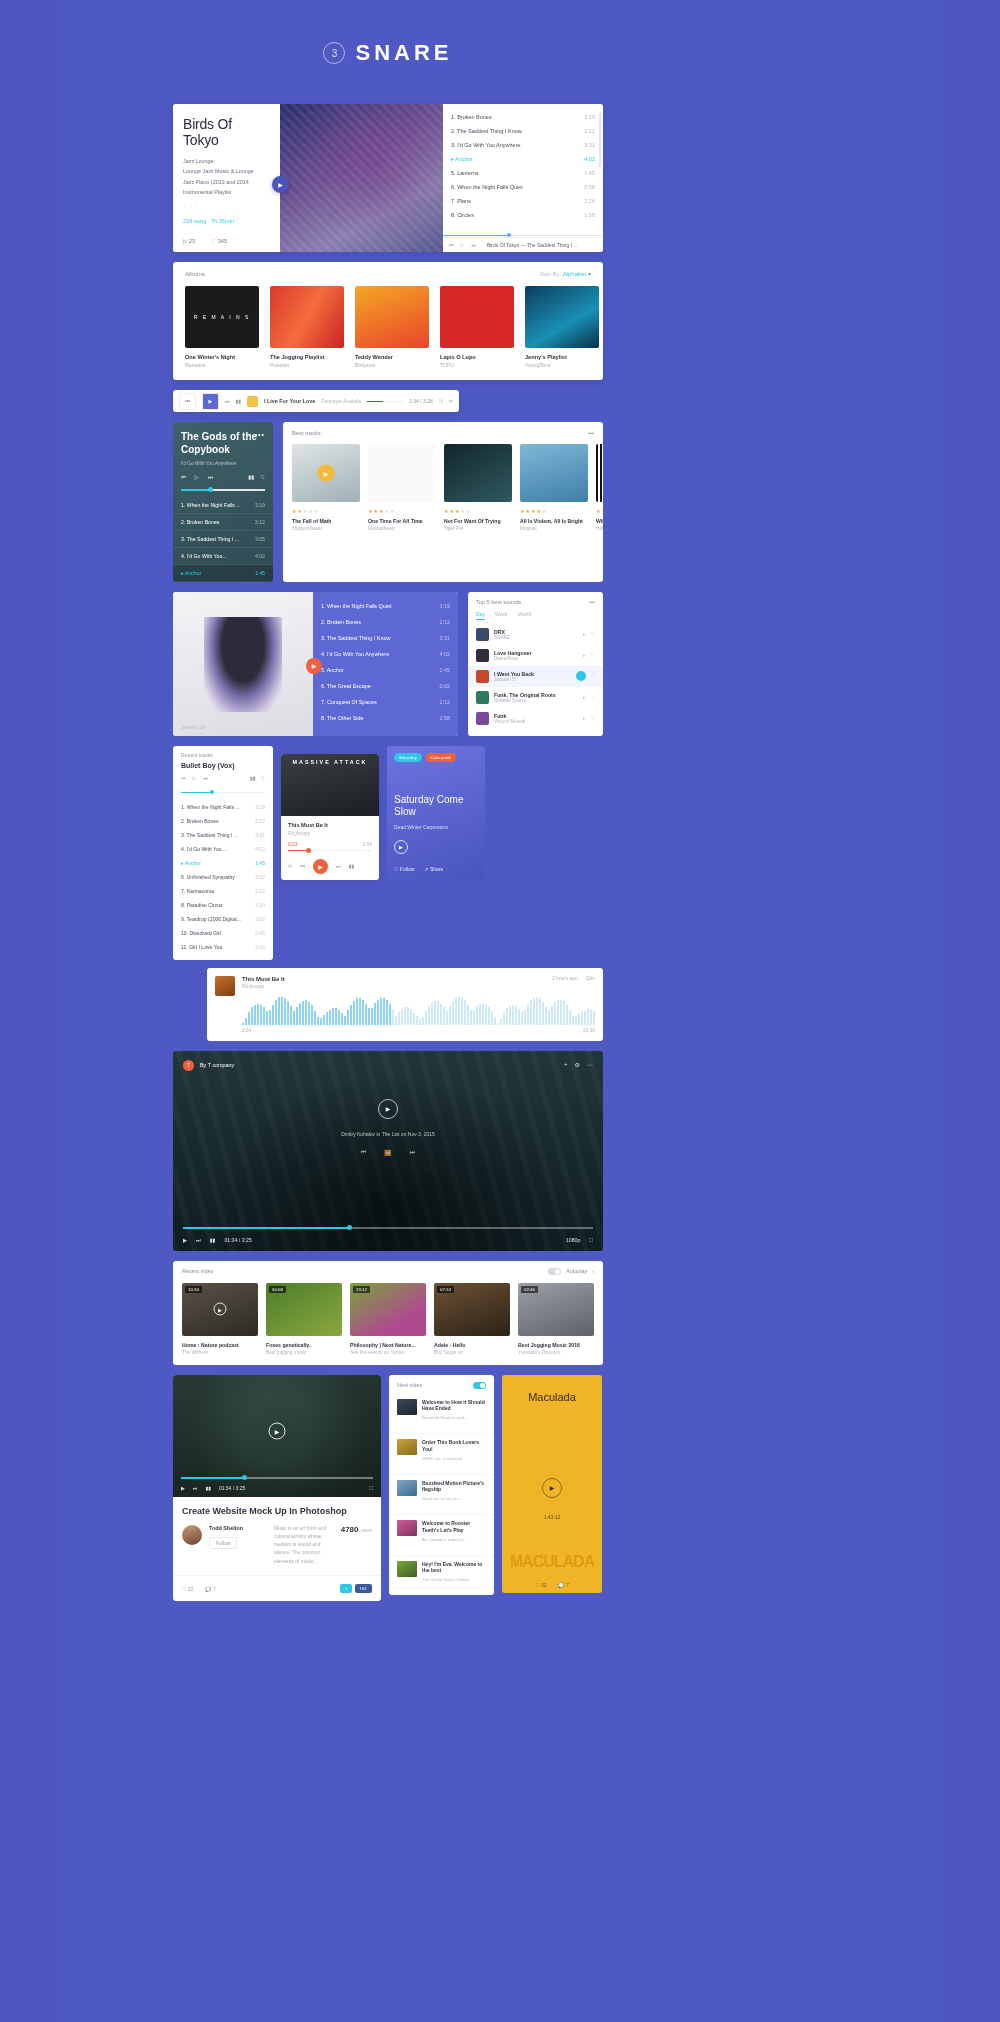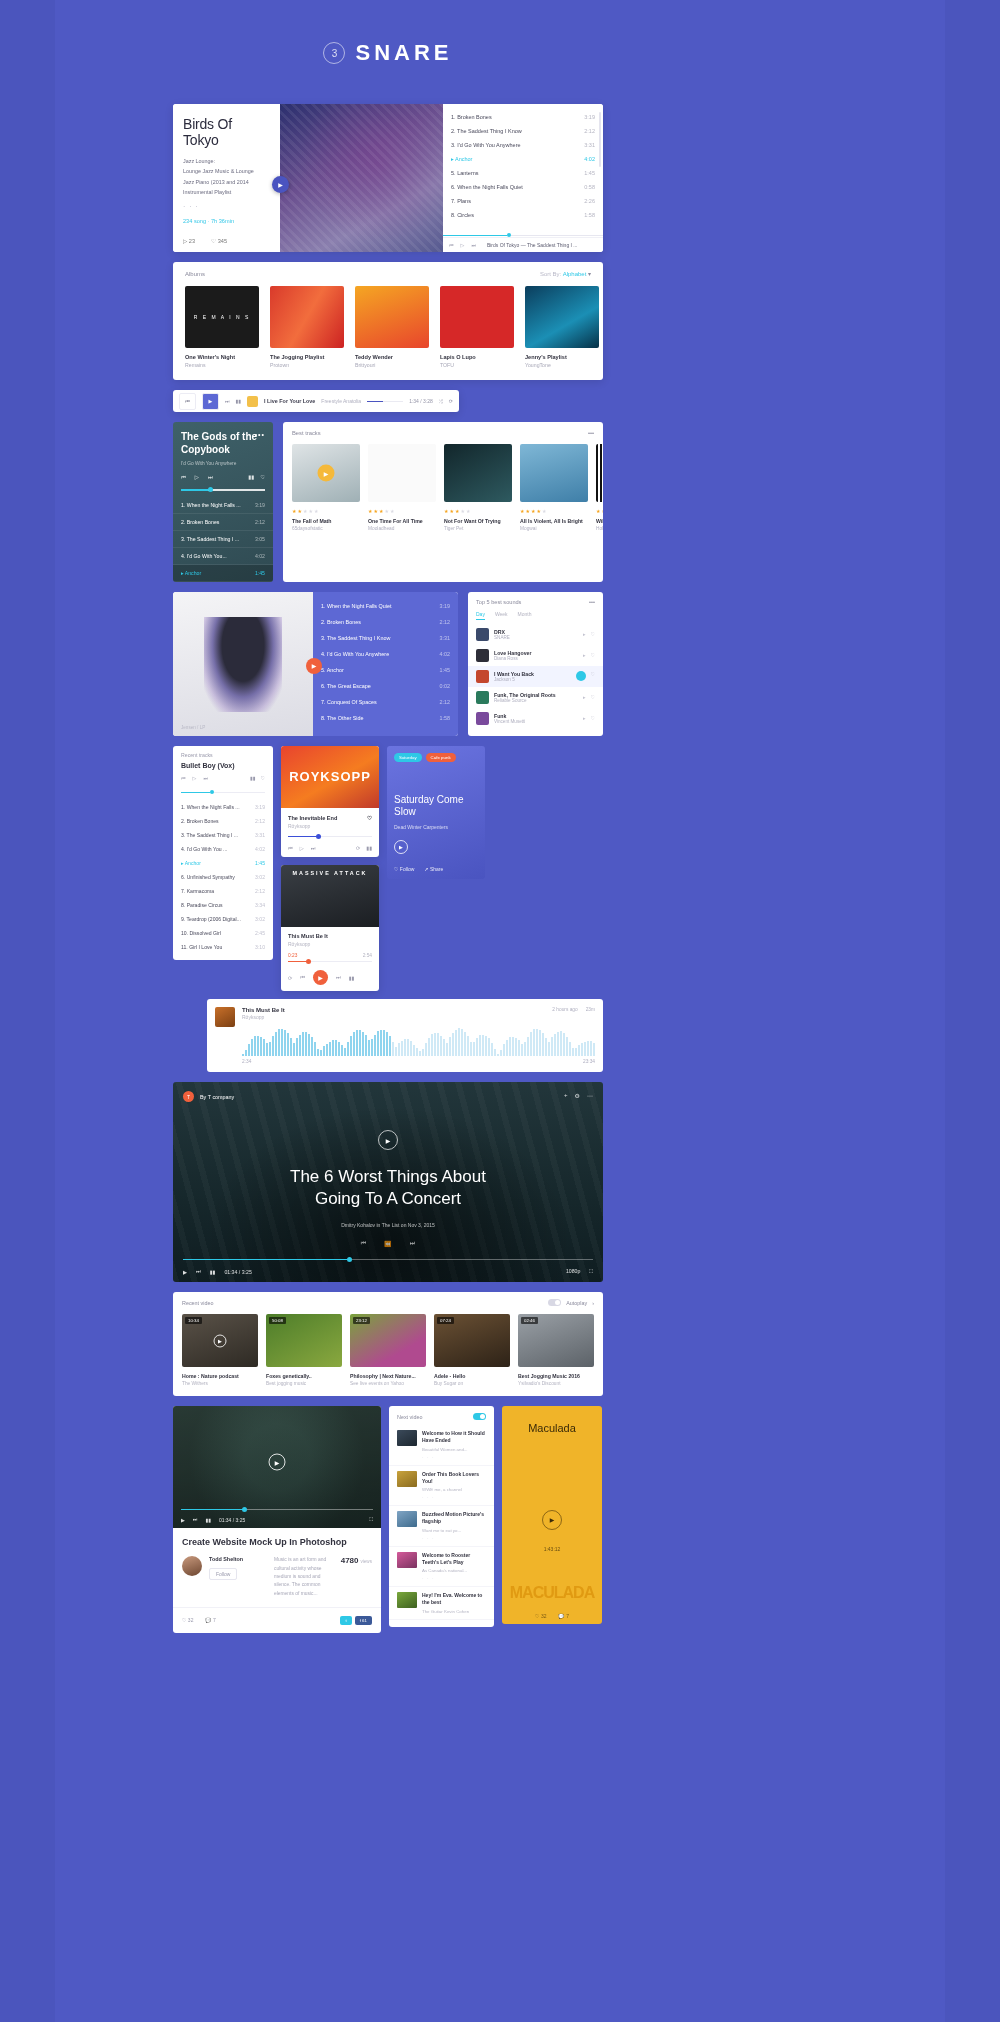--- a/index.html
+++ b/index.html
@@ -679,43 +679,20 @@
             <span class="tm">2:45</span>
           </div>
         <div class="rtrk">
             <span><span>11.</span> <span>Girl I Love You</span></span>
             <span class="tm">3:10</span>
           </div>
       </div>
     </div>
 
     <div class="midcol">
-      <div class="card inev">
-        <div class="cv">ROYKSOPP</div>
-        <div class="bd">
-          <div class="n">
-              <span>The Inevitable End</span>
-            <span>♡</span>
-            </div>
-          <div class="a">Röyksopp</div>
-          <div class="bar3">
-              <i></i>
-              <b></b>
-            </div>
-          <div class="ct">
-            <span>⏮</span>
-            <span>▷</span>
-            <span>⏭</span>
-            <span class="rt">
-                <span>⟳</span>
-            <span>▮▮</span>
-              </span>
-          </div>
-        </div>
-      </div>
 
       <div class="card mass" style="margin-top:8px;">
         <div class="cv">MASSIVE ATTACK</div>
         <div class="bd">
           <div class="n">This Must Be It</div>
           <div class="a">Röyksopp</div>
           <div class="tt">
               <span>0:23</span>
             <span class="r">2:54</span>
             </div>
@@ -897,23 +874,20 @@
       <div class="av">T</div>
       <div class="nm">By T company</div>
     </div>
     <div class="vicons">
       <span>+</span>
       <span>⚙</span>
       <span>⋯</span>
     </div>
     <div class="vcenter">
       <div class="pb">▶</div>
-      <h2>
-        <span>The 6 Worst Things About</span><br><span>Going To A Concert</span>
-      </h2>
       <div class="by">Dmitry Kohalov in The List on Nov 3, 2015</div>
       <div class="ic3">
         <span>⏮</span>
         <span>⏪</span>
         <span>⏭</span>
       </div>
     </div>
     <div class="vbar">
         <i></i>
         <b></b>

